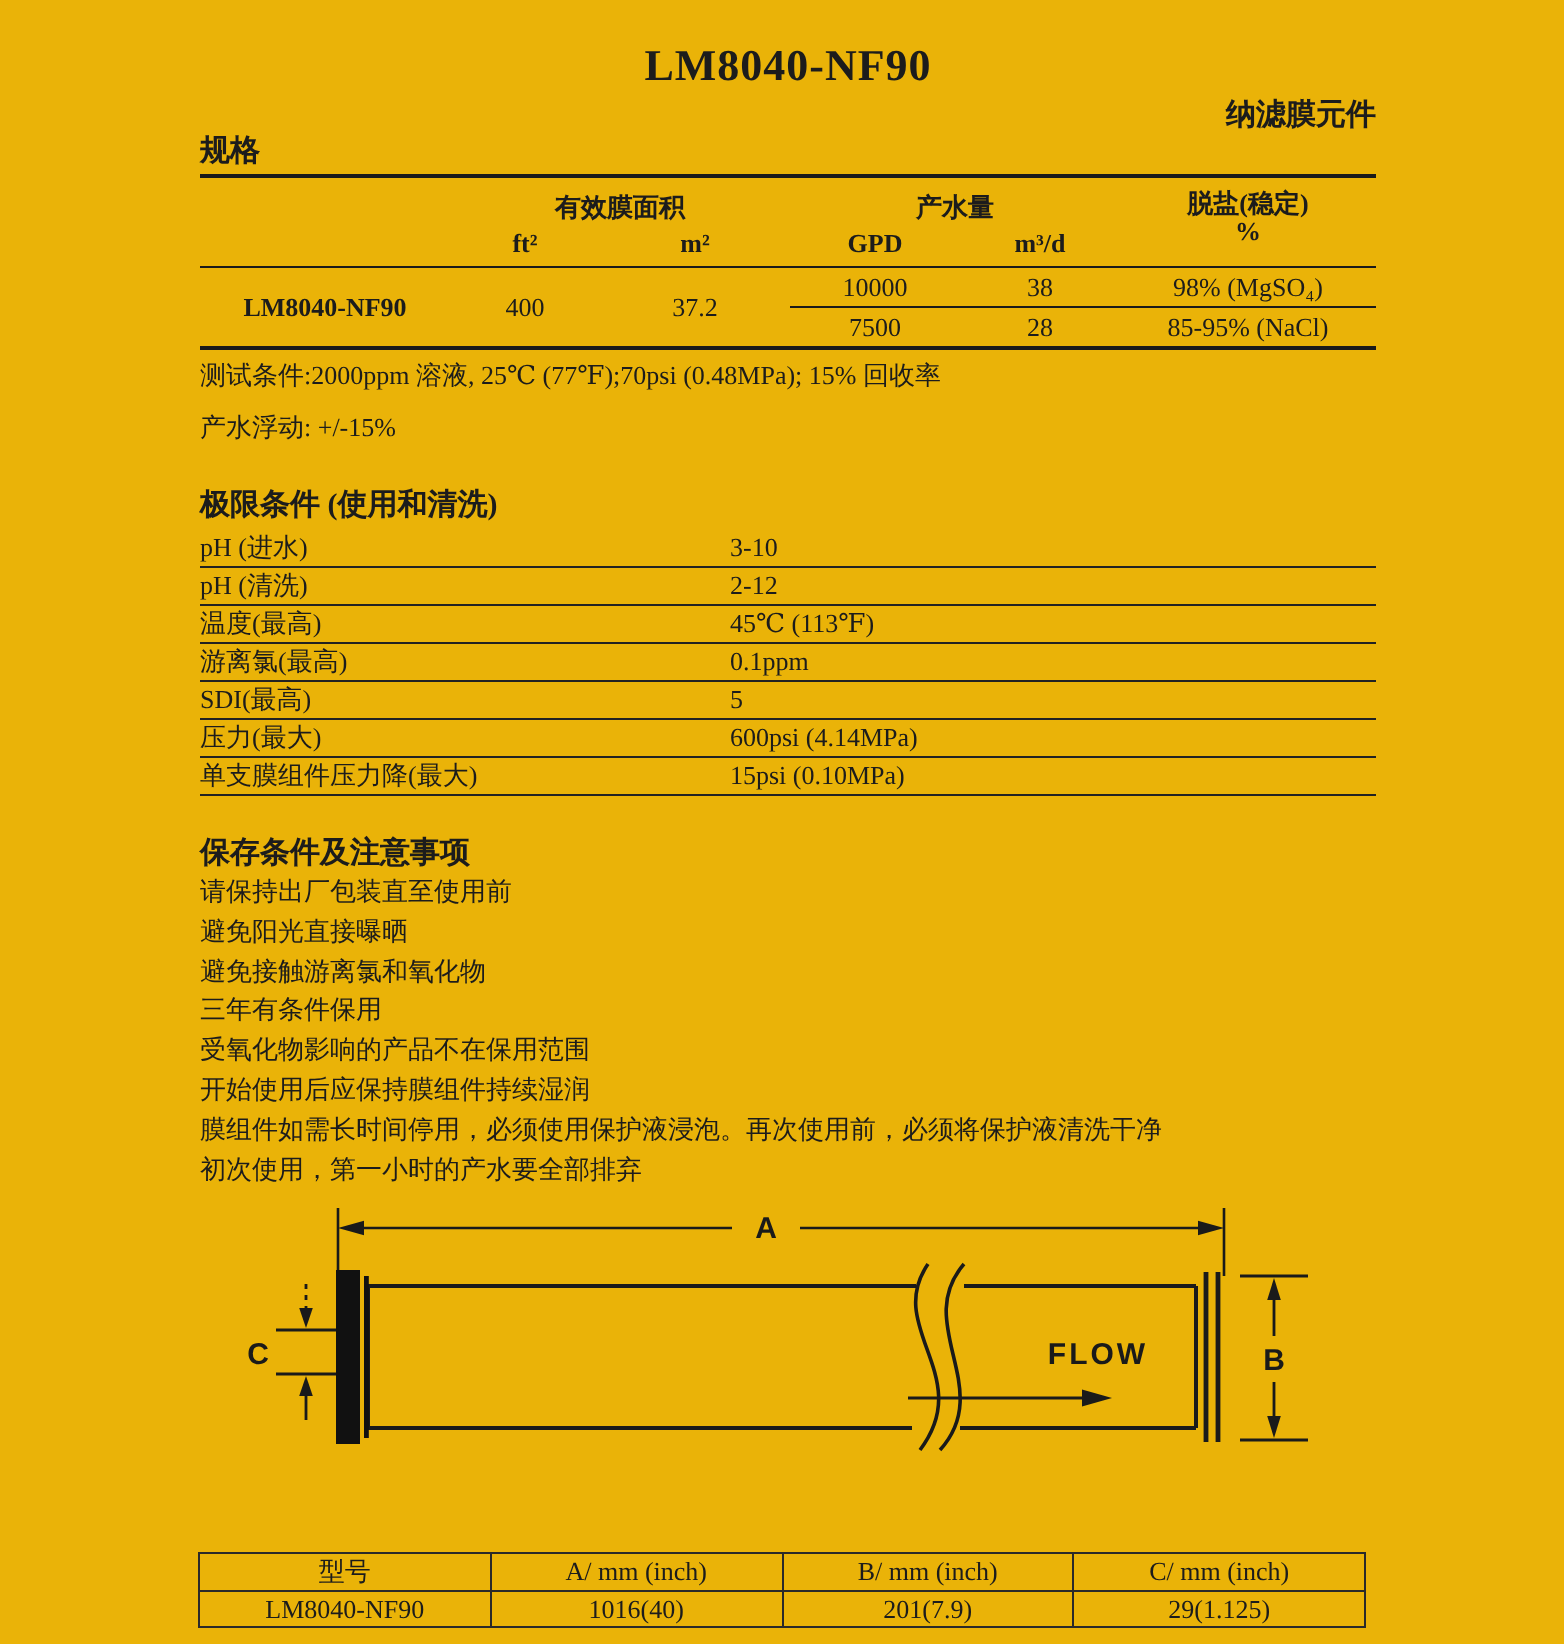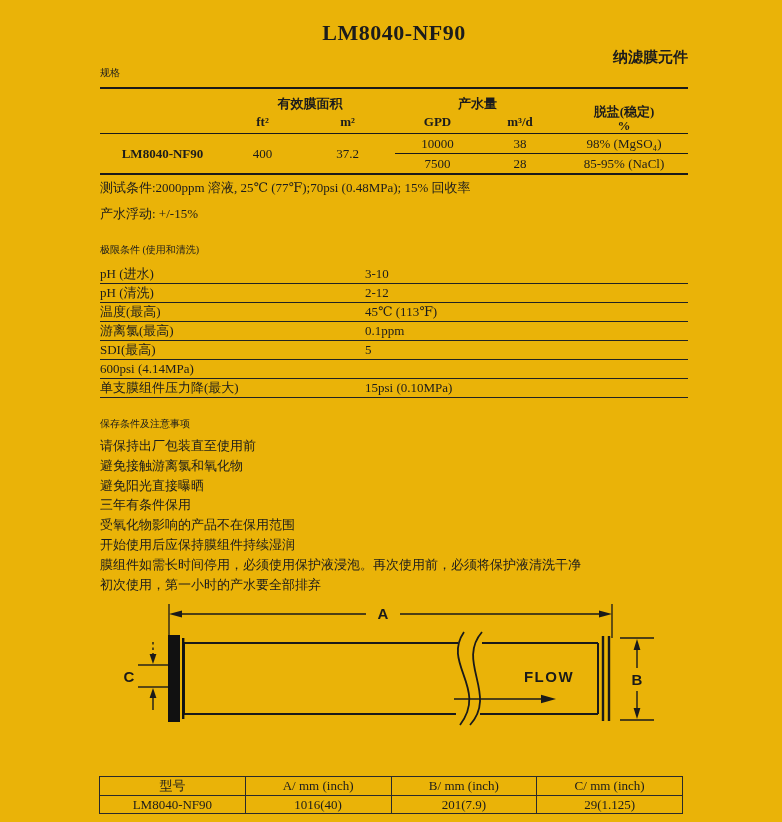--- a/index.html
+++ b/index.html
@@ -14,35 +14,35 @@
     margin:0 auto;
   }
   .abs { position:absolute; }
 
   
   .doc-title { left:100px; width:588px; top:20px; text-align:center;
     font-size:22px; font-weight:bold; letter-spacing:0.5px; }
   .doc-subtitle { left:100px; width:588px; top:48px; text-align:right;
     font-size:15px; font-weight:bold; }
 
-  .sec-heading { font-size:10px; font-weight:normal; }
+  .sec-heading { font-size:15px; font-weight:bold; }
 
   
   #spec-heading { left:100px; top:66px; }
   .spec-table { left:100px; top:87px; width:588px;
     border-top:2.4px solid #1a1a1a; border-bottom:2.2px solid #1a1a1a;
     font-size:13px; }
   .spec-head { display:grid;
     grid-template-columns:125px 75px 95px 85px 80px 128px;
     grid-template-rows:25px 19px;
     border-bottom:1.8px solid #1a1a1a; }
   .spec-head > div { text-align:center; font-weight:bold; }
   .h-area { grid-column:2/4; grid-row:1; padding-top:6px; }
   .h-flow { grid-column:4/6; grid-row:1; padding-top:6px; }
-  .h-salt { grid-column:6/7; grid-row:1/3; padding-top:16px; line-height:1.1; }
+  .h-salt { grid-column:6/7; grid-row:1/3; padding-top:6px; line-height:1.1; }
   .h-ft2 { grid-column:2; grid-row:2; }
   .h-m2  { grid-column:3; grid-row:2;font-family:Liberation Serif, serif; }
   .h-gpd { grid-column:4; grid-row:2; }
   .h-m3d { grid-column:5; grid-row:2; }
   .spec-body { display:flex; height:39px; }
   .b-left { display:grid; grid-template-columns:125px 75px 95px;
     width:295px; align-items:center; text-align:center; }
   .b-model { font-weight:bold; }
   .b-right { width:293px; display:flex; flex-direction:column; }
   .sub-row { display:grid; grid-template-columns:85px 80px 128px;
@@ -139,34 +139,35 @@
     </div>
     <div class="lim-row">
       <span>游离氯(最高)</span>
       <span>0.1ppm</span>
     </div>
     <div class="lim-row">
       <span>SDI(最高)</span>
       <span>5</span>
     </div>
     <div class="lim-row">
+      <span>压力(最大)</span>
       <span>600psi (4.14MPa)</span>
     </div>
     <div class="lim-row">
       <span>单支膜组件压力降(最大)</span>
       <span>15psi (0.10MPa)</span>
     </div>
   </div>
 
   <div class="abs sec-heading" id="storage-heading">保存条件及注意事项</div>
 
   <div class="abs storage-notes">
     <p>请保持出厂包装直至使用前</p>
+    <p>避免阳光直接曝晒</p>
     <p>避免接触游离氯和氧化物</p>
-    <p>避免阳光直接曝晒</p>
     <p>三年有条件保用</p>
     <p>受氧化物影响的产品不在保用范围</p>
     <p>开始使用后应保持膜组件持续湿润</p>
     <p>膜组件如需长时间停用，必须使用保护液浸泡。再次使用前，必须将保护液清洗干净</p>
     <p>初次使用，第一小时的产水要全部排弃</p>
   </div>
 
   <div class="abs diagram">
     <svg width="600" height="170" viewBox="0 0 600 170">
       <g stroke="#1a1a1a" fill="none" stroke-width="1.3">

